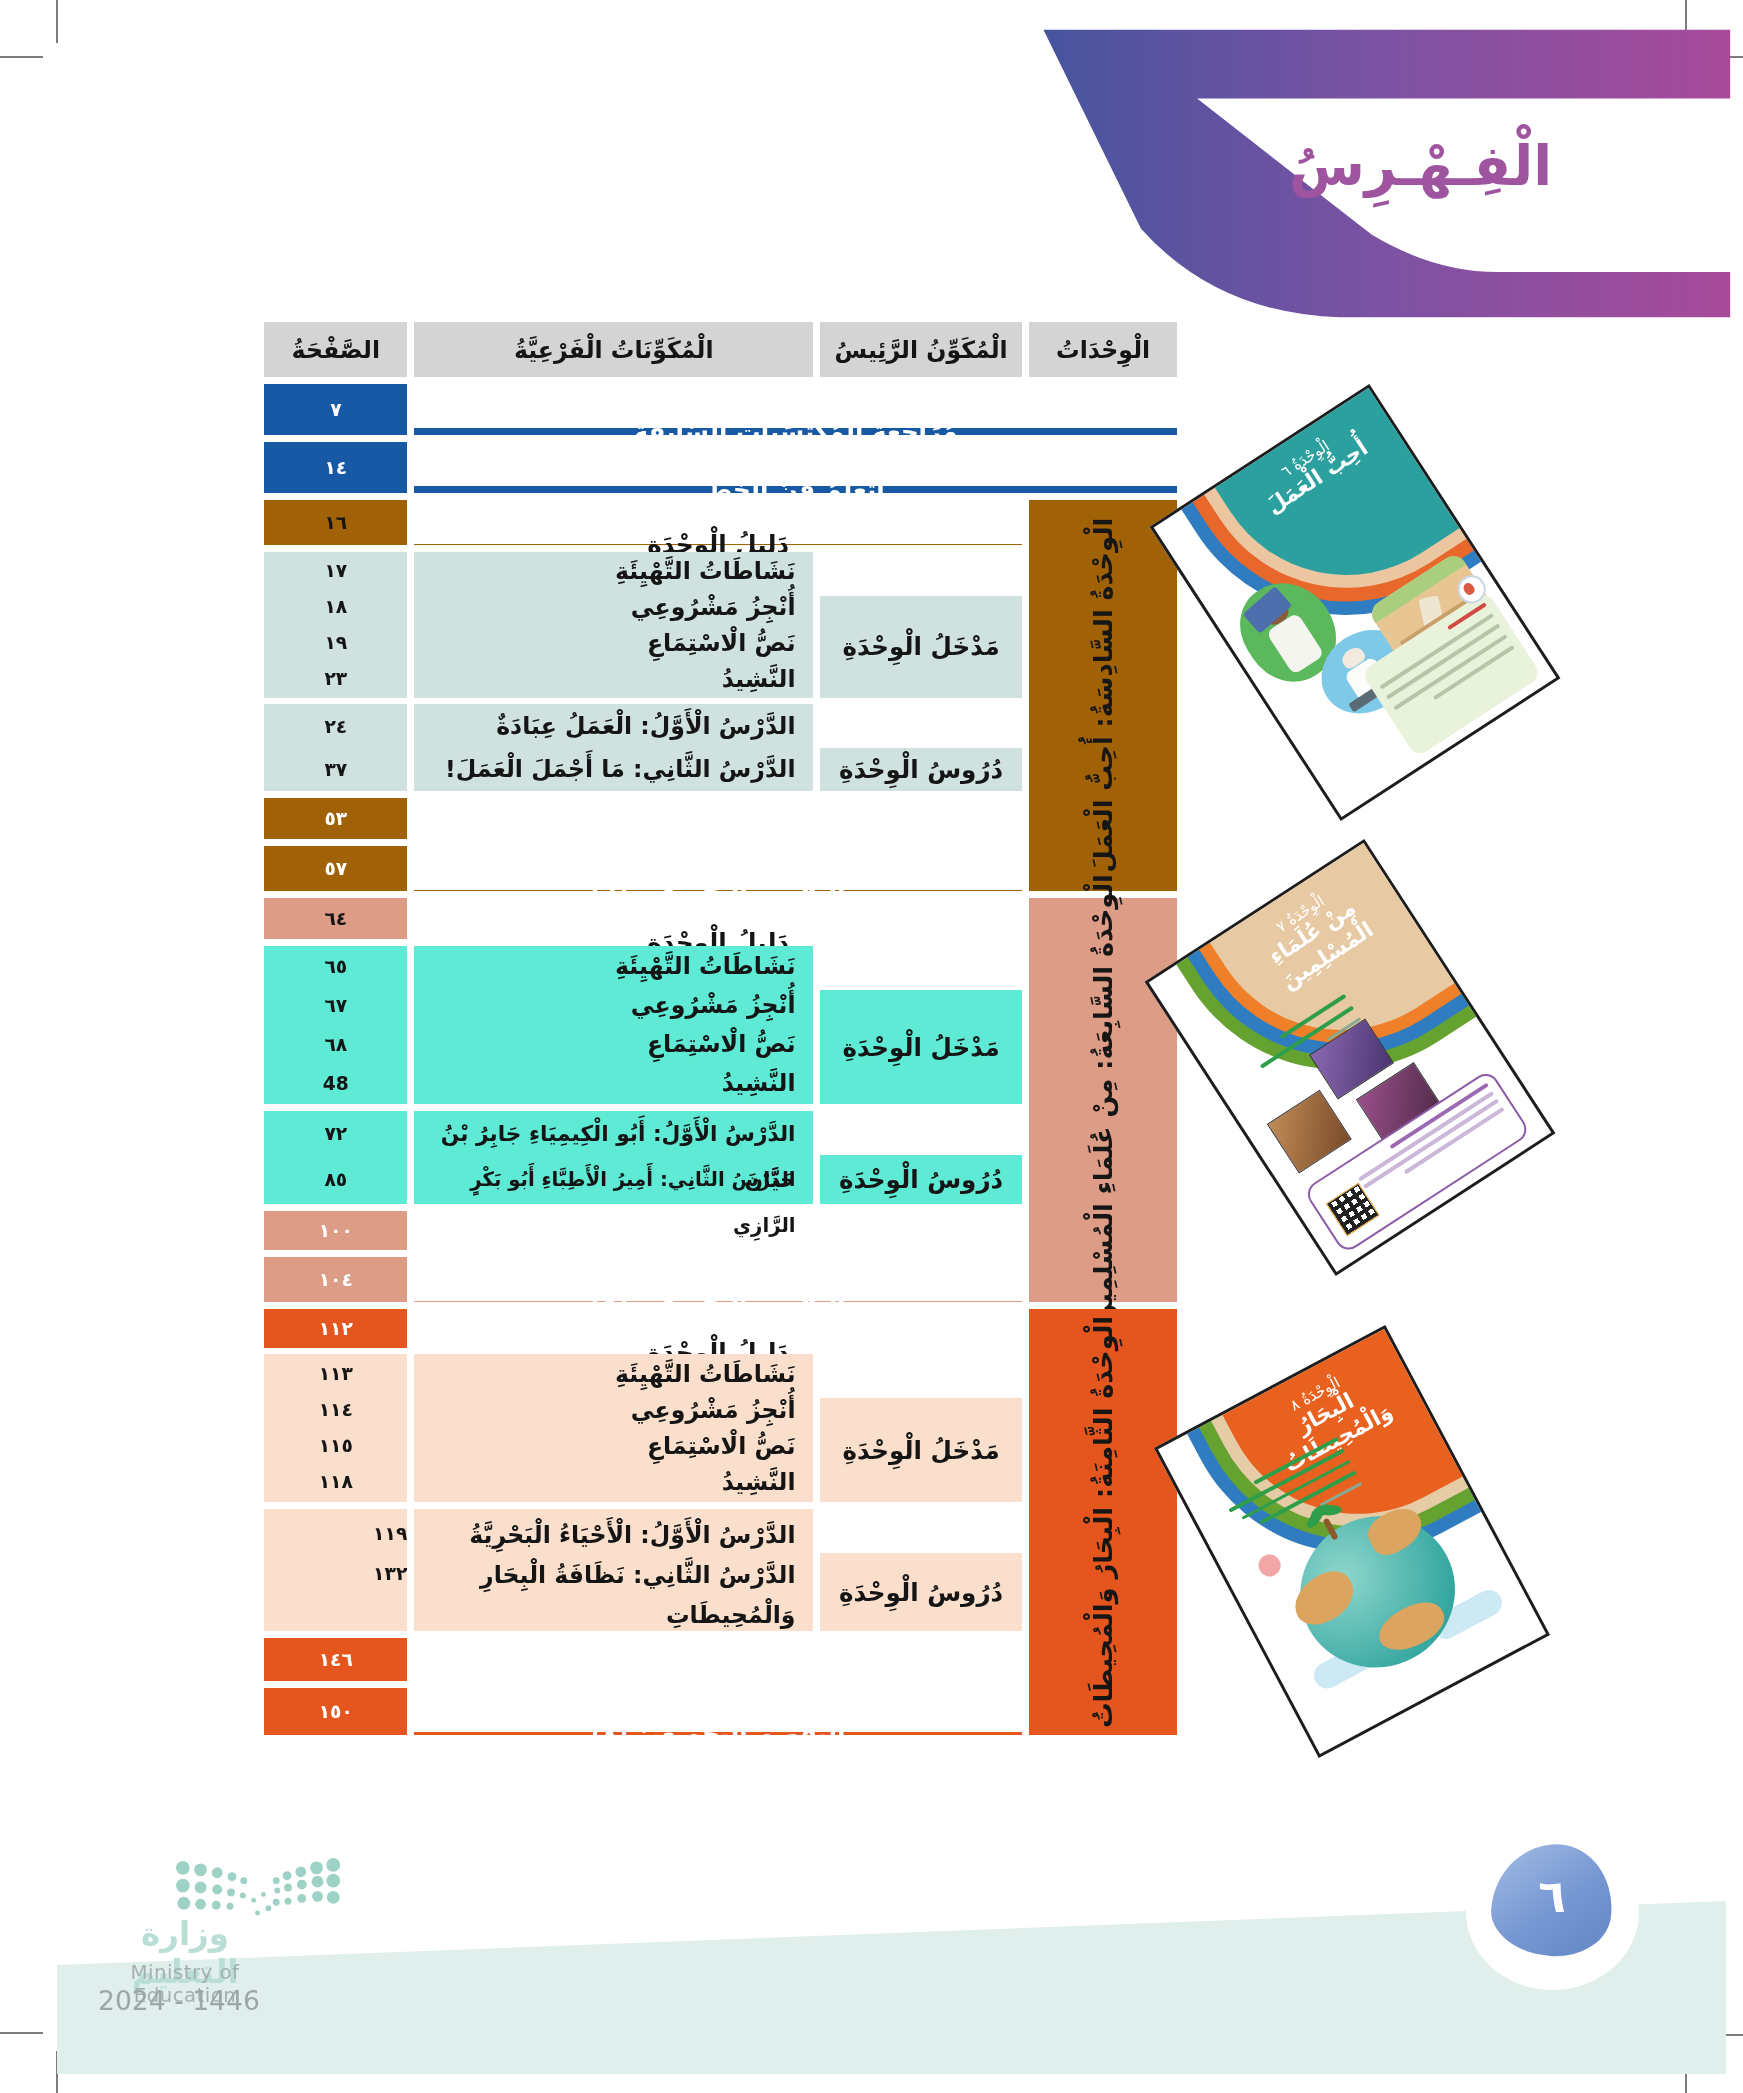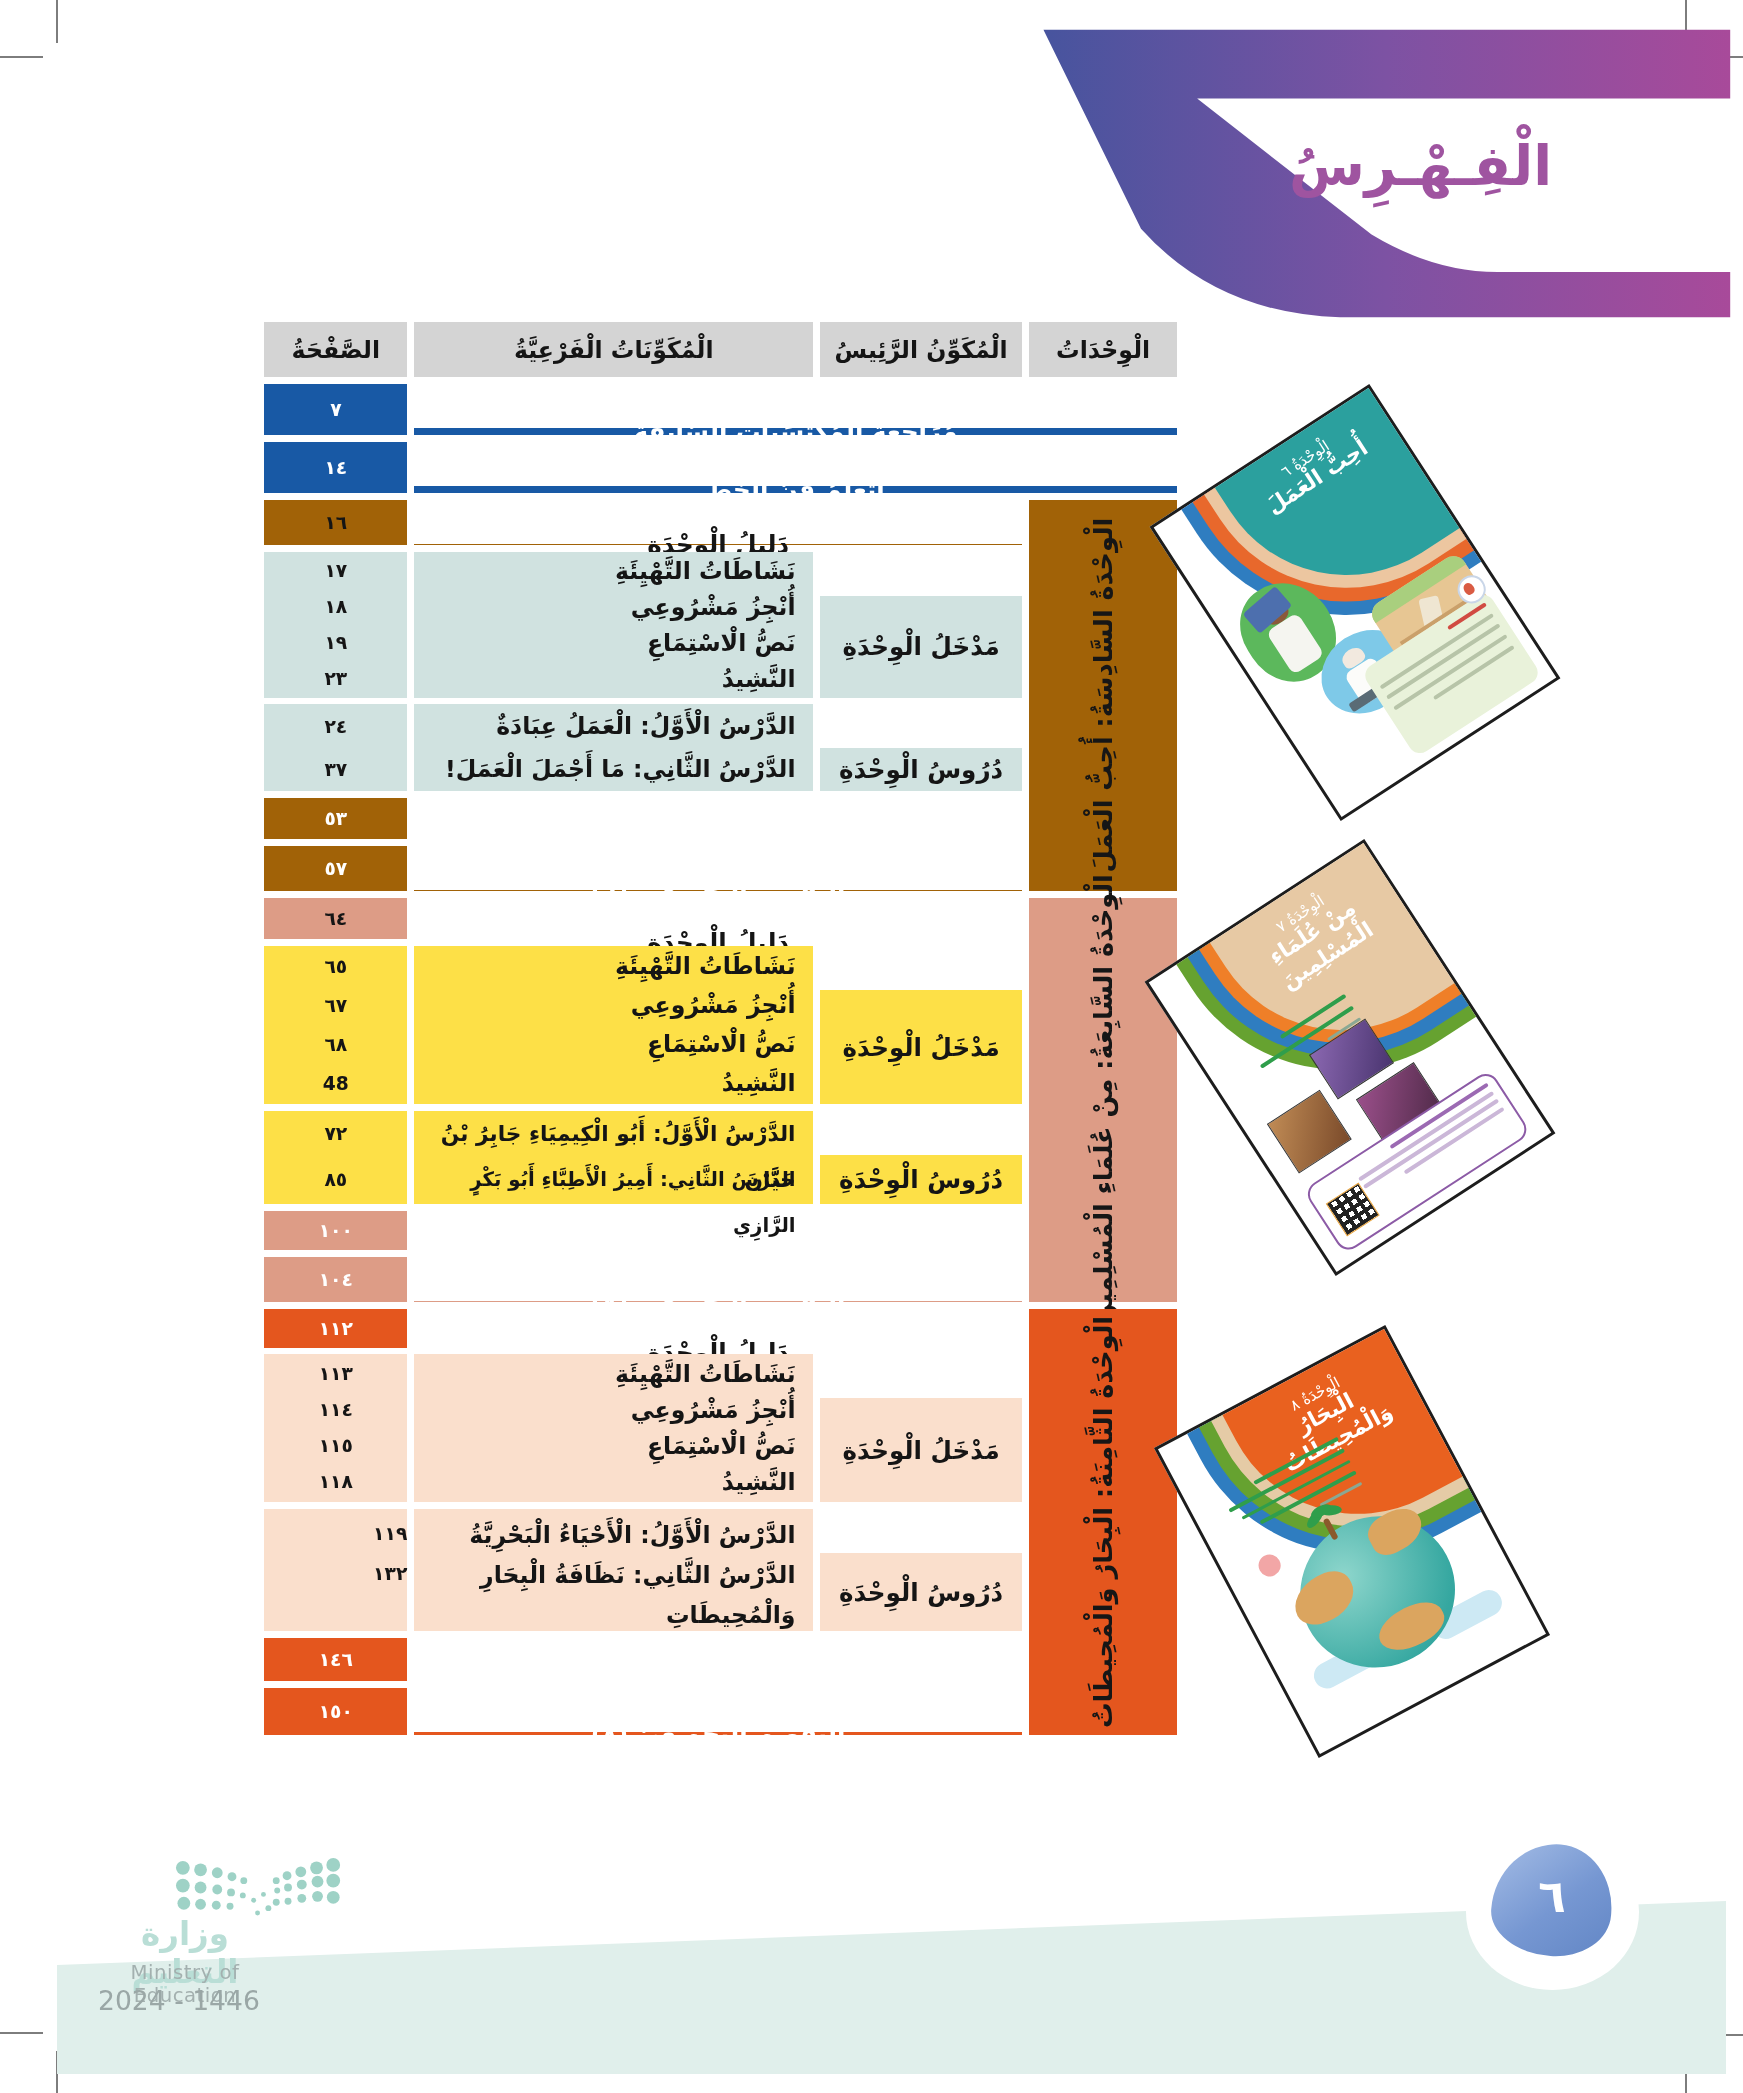--- a/index.html
+++ b/index.html
@@ -22,21 +22,21 @@
     grid-template-columns:148px 202px 399px 143px;
     grid-template-rows:55px 51px 51px 45px 146px 87px 41px 45px 41px 158px 93px 39px 45px 39px 148px 122px 43px 47px;
     gap:6.9px;font-weight:bold;color:#151515;
   }
   .cell{display:flex;align-items:center;justify-content:center;text-align:center;}
   .s2{grid-column:span 2;}
   .s3{grid-column:span 3;}
   .hdr{background:#d4d4d4;font-size:23.6px;}
   .blue{background:#1859a5;}
   .u6{background:#a16207;} .u6l{background:#d0e2e0;}
-  .u7{background:#dd9c86;} .u7l{background:#fde047;}
+  .u7{background:#dd9c86;} .u7l{background:#5eead4;}
   .u8{background:#e4561e;} .u8l{background:#fadfcc;}
   .wt{color:#ffffff;}
   .lbl{font-size:24.6px;margin-top:44px;}
   .pgnum{font-size:18.7px;}
   .side{position:relative;}
   .side span{
     position:absolute;top:50%;left:50%;
     transform:translate(-50%,-50%) rotate(-90deg);
     white-space:nowrap;font-size:25.6px;color:#161616;
   }

